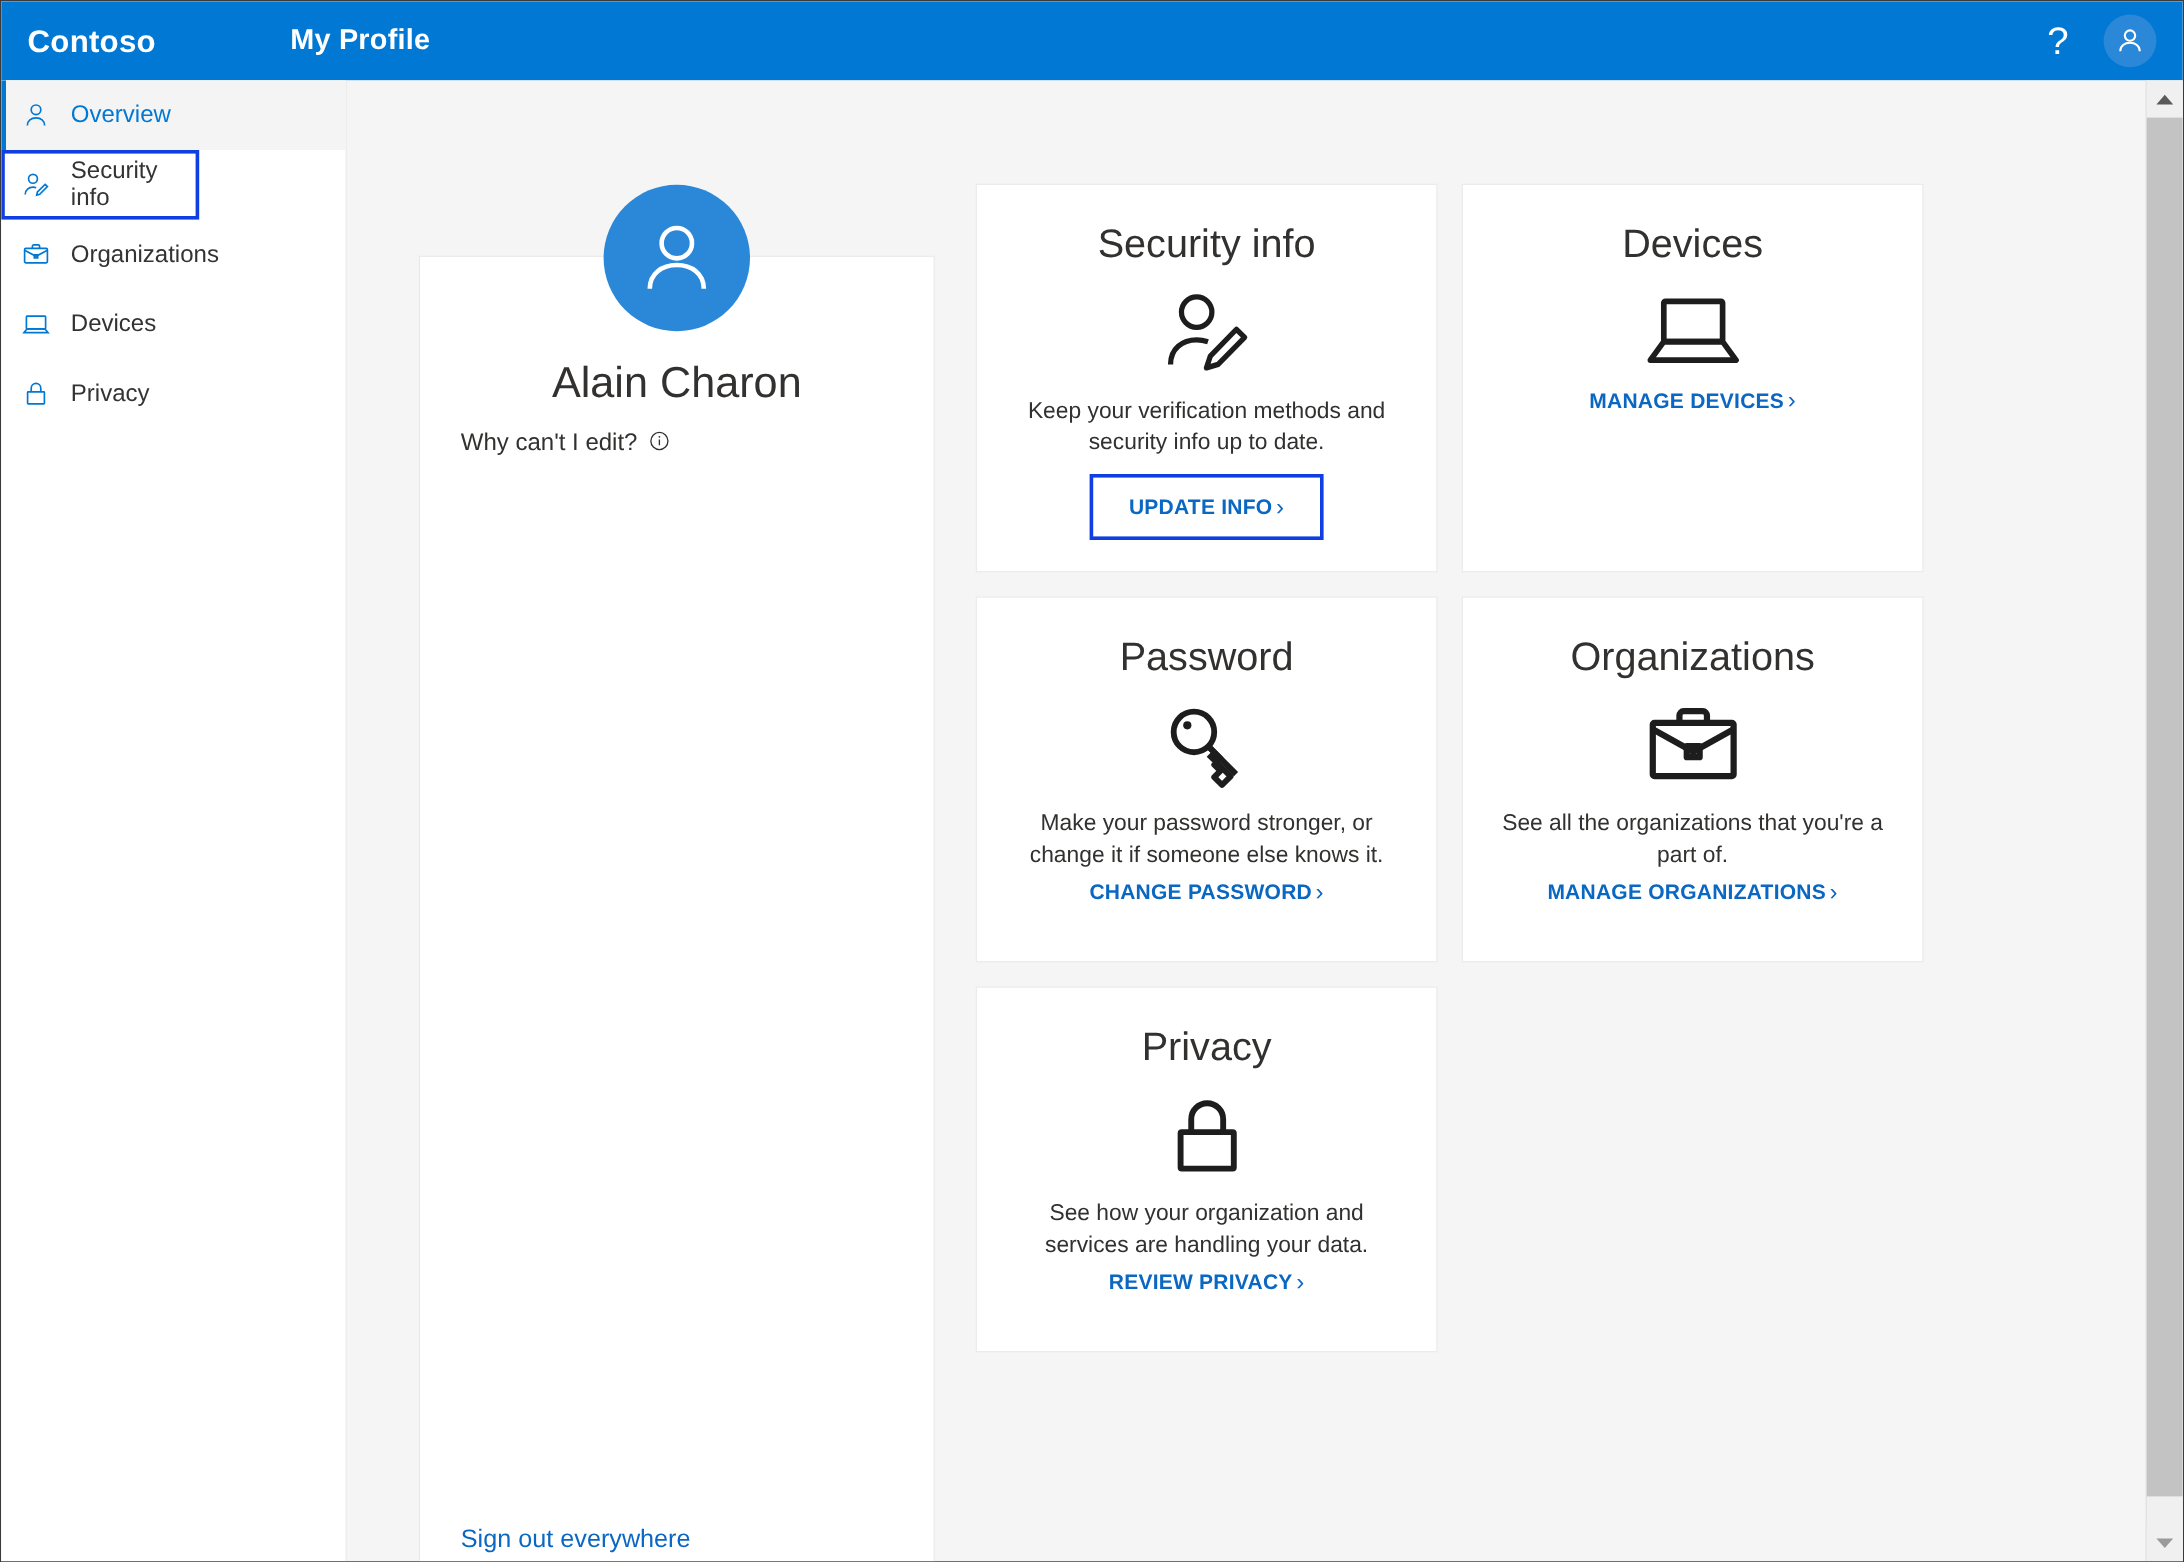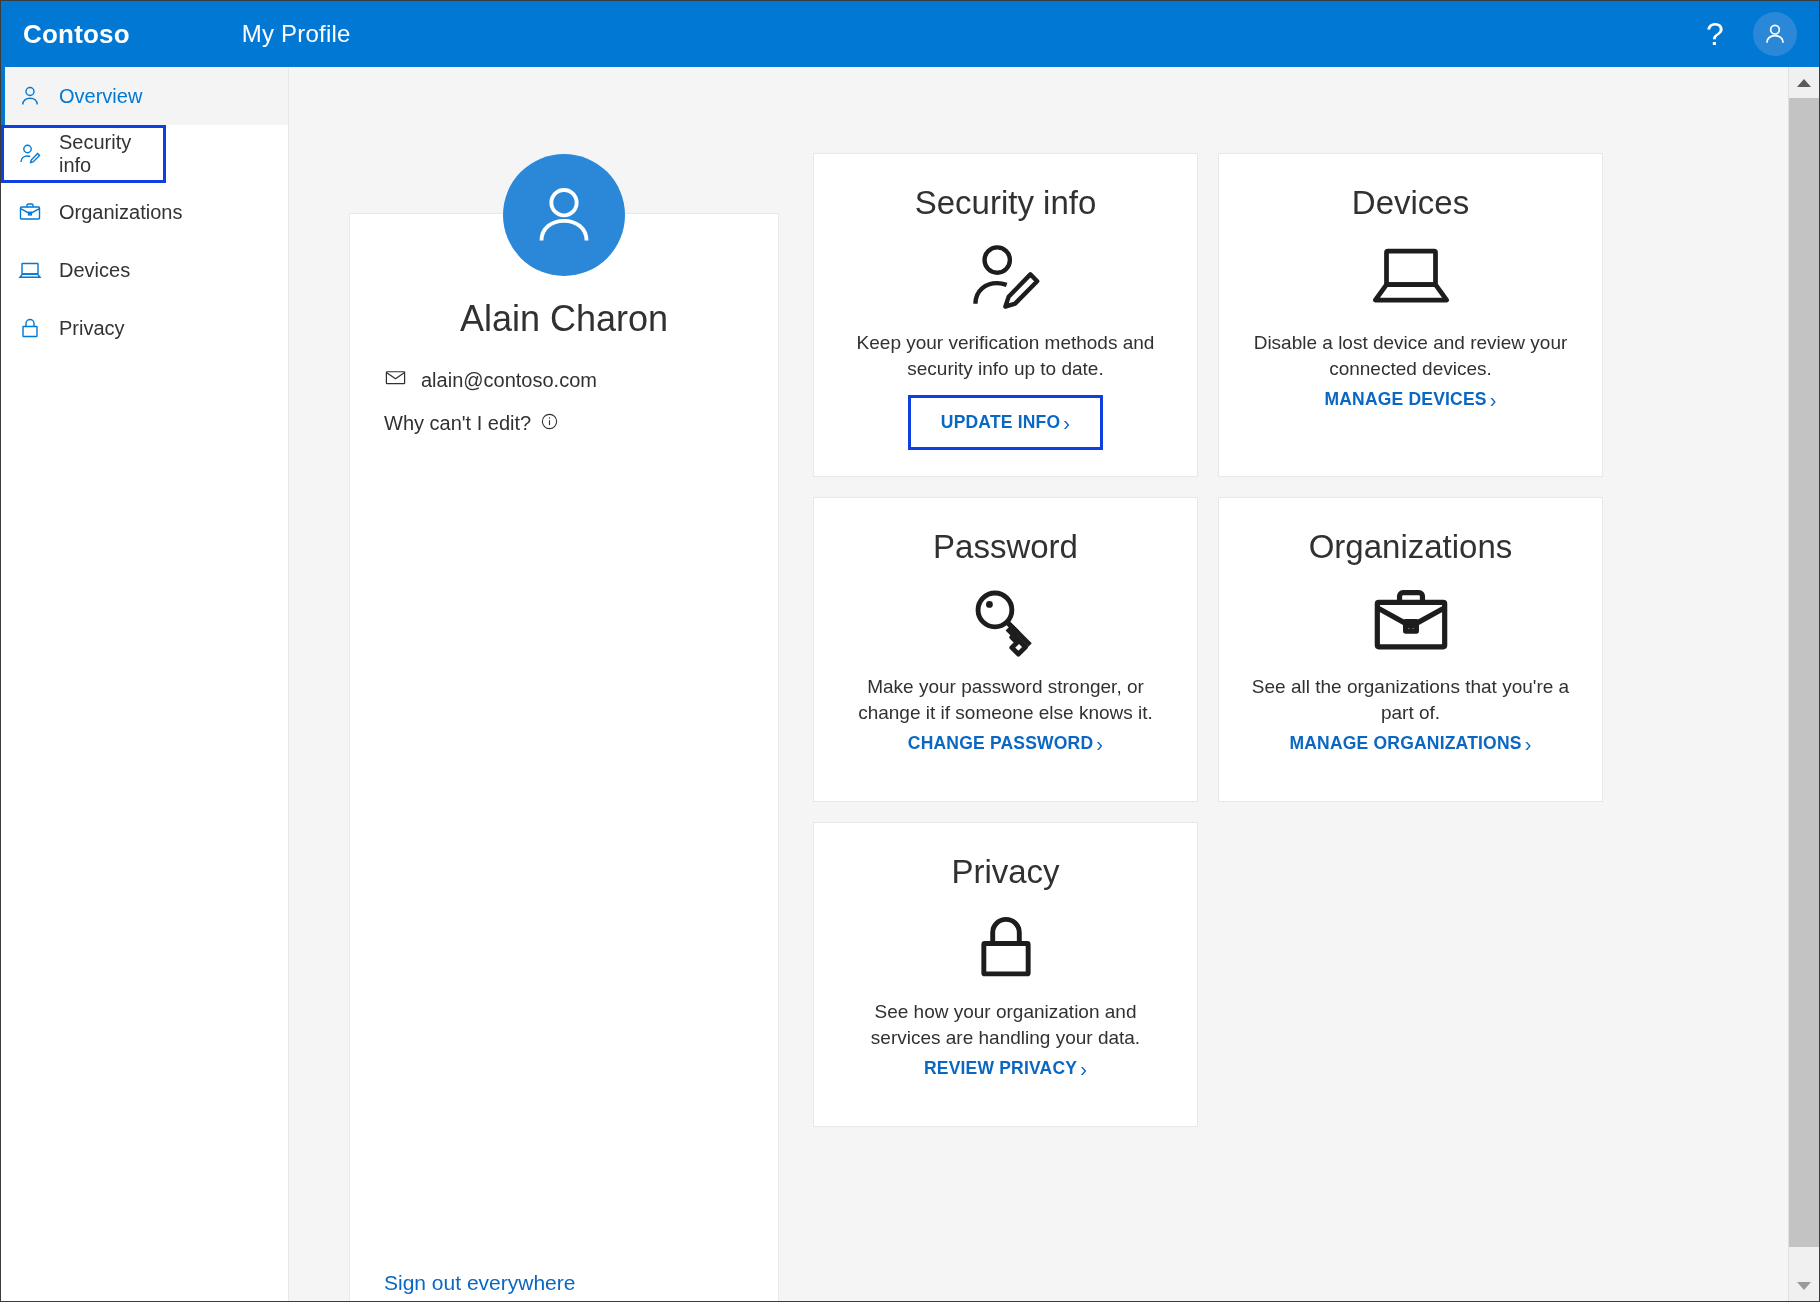--- a/index.html
+++ b/index.html
@@ -34,21 +34,21 @@
   .brand {
     color: #ffffff;
     font-size: 26px;
     font-weight: bold;
     margin-left: 22px;
     letter-spacing: 0.2px;
   }
   .apptitle {
     color: #ffffff;
     font-size: 24px;
-    font-weight: normal;
+    font-weight: bold;
     margin-left: 112px;
     letter-spacing: 0.2px;
   }
   .topbar-right {
     margin-left: auto;
     display: flex;
     align-items: center;
     gap: 18px;
     margin-right: 22px;
   }
@@ -374,29 +374,20 @@
         <div class="profile-card">
           <div class="profile-avatar">
             <svg width="74" height="74" viewBox="0 0 24 24" fill="none" stroke="#ffffff" stroke-width="1.25">
               <circle cx="12" cy="8" r="4.1"></circle>
               <path d="M4.7 20.3c0-4.1 3.3-6.4 7.3-6.4s7.3 2.3 7.3 6.4"></path>
             </svg>
           </div>
 
           <div class="profile-name">Alain Charon</div>
 
-          <div class="profile-field">
-            <span>
-              <svg width="23" height="23" viewBox="0 0 24 24" fill="none" stroke="#323130" stroke-width="1.3">
-                <rect x="2.5" y="6" width="19" height="12.4" rx="0.6"></rect>
-                <path d="M2.5 6.8l9.5 6.4 9.5-6.4"></path>
-              </svg>
-            </span>
-            <span>alain@contoso.com</span>
-          </div>
 
           <div class="profile-why">
             <span>Why can't I edit?</span>
             <span>
               <svg width="19" height="19" viewBox="0 0 24 24" fill="none" stroke="#323130" stroke-width="1.4">
                 <circle cx="12" cy="12" r="9"></circle>
                 <path d="M12 10.4v6.2"></path>
                 <circle cx="12" cy="7.6" r="0.9" fill="#323130" stroke="none"></circle>
               </svg>
             </span>
@@ -424,21 +415,20 @@
           </div>
 
           <div class="tile tile-devices">
             <div class="tile-h">Devices</div>
             <div class="tile-icon">
               <svg width="86" height="70" viewBox="0 0 24 20" fill="none" stroke="#1d1d1d" stroke-width="1.35" stroke-linejoin="round">
                 <rect x="5" y="2.6" width="14" height="9.6" rx="0.4"></rect>
                 <path d="M1.8 16.6l3.2-4.4h14l3.2 4.4z"></path>
               </svg>
             </div>
-            <div class="tile-desc">Disable a lost device and review your connected devices.</div>
             <div class="tile-link">
               <span>MANAGE DEVICES</span>
               <span class="chev">›</span>
             </div>
           </div>
 
           <div class="tile tile-password">
             <div class="tile-h">Password</div>
             <div class="tile-icon">
               <svg width="84" height="78" viewBox="0 0 24 24" fill="none" stroke="#1d1d1d" stroke-width="1.5" stroke-linejoin="round">

